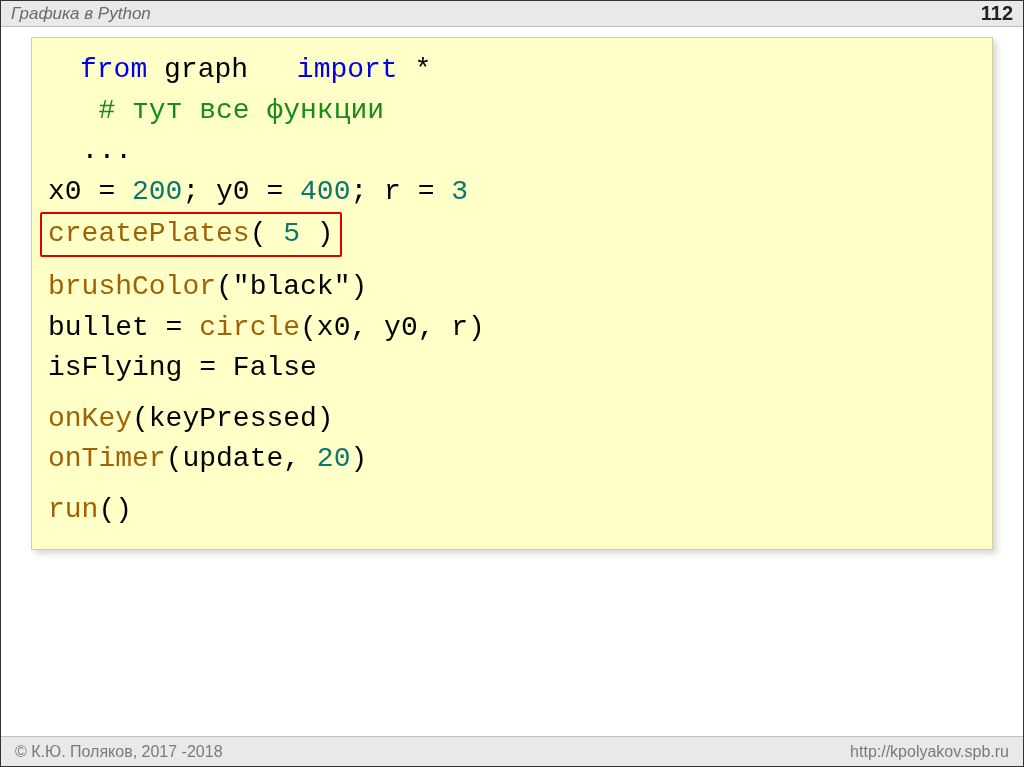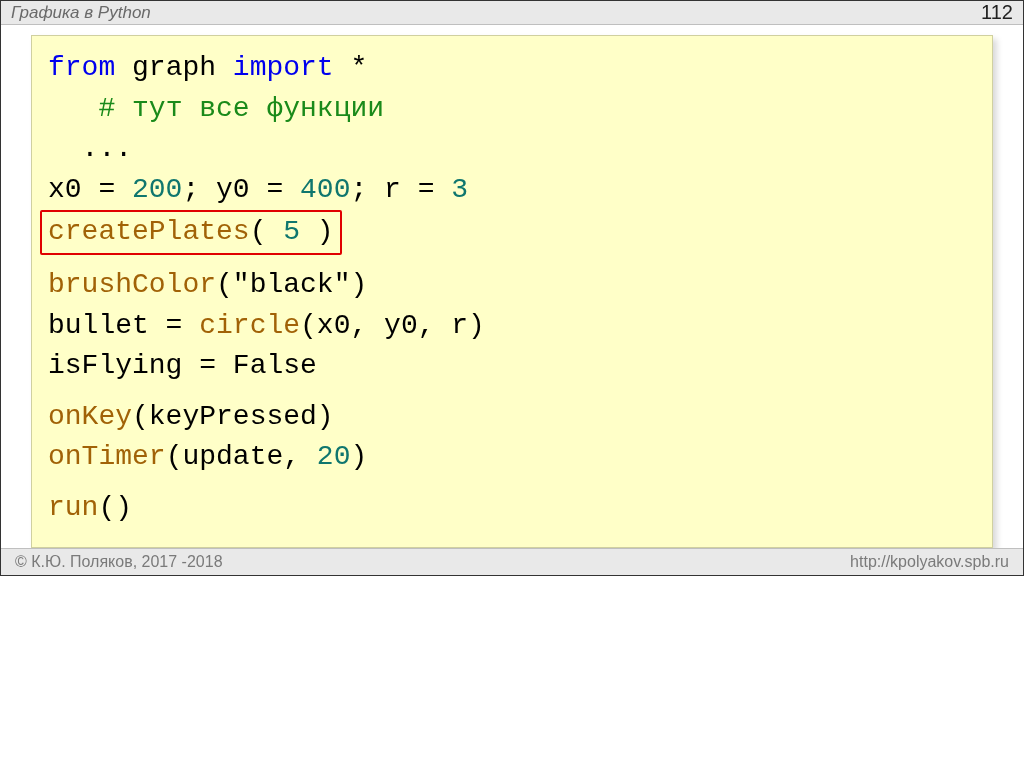--- a/index.html
+++ b/index.html
@@ -1,34 +1,34 @@
 <!DOCTYPE html>
 <html><head>
 <meta charset="utf-8">
 <style>
   * { margin: 0; padding: 0; box-sizing: border-box; }
   html, body { width: 1024px; height: 767px; font-family: Arial, Helvetica, sans-serif; background: #fff; }
   .slide {
-    width: 1024px; height: 576px;
+    width: 1024px; height: 767px;
     border: 1px solid #333;
     position: relative;
     background: #fff;
     display: flex; flex-direction: column;
   }
   .top-bar {
     height: 26px;
     background: #e9e9e9;
     border-bottom: 1px solid #bfbfbf;
     display: flex; align-items: center; justify-content: space-between;
     padding: 0 10px;
     font-style: italic;
     color: #6a6a6a;
     font-size: 17px;
   }
-  .top-bar .page-num { font-weight: normal; font-style: normal; color: #222; font-size: 20px; }
+  .top-bar .page-num { font-weight: bold; font-style: normal; color: #222; font-size: 20px; }
   .content {
     flex: 1;
     padding: 10px 30px 0 30px;
   }
   .title {
     font-size: 34px;
     font-weight: bold;
     color: #111;
     margin: 8px 0 12px 0;
   }
@@ -36,21 +36,21 @@
     background: #ffffc8;
     border: 1px solid #d0d0a0;
     box-shadow: 4px 4px 6px rgba(0,0,0,0.15);
     padding: 12px 16px 18px 16px;
     font-family: "Courier New", Courier, monospace;
     font-size: 28px;
     line-height: 1.45;
     color: #000;
     white-space: pre;
   }
-  .kw   { color: #0000ee; }
+  .kw   { color: #0000ee; margin-left: 32px; }
   .fn   { color: #a16207; }
   .cmt  { color: #1a8a1a; text-align: right; }
   .num  { color: #0f766e; }
   .hl-frame {
     display: inline-block;
     border: 2px solid #e00000;
     border-radius: 2px;
     padding: 0 6px;
     margin-left: -8px;
   }

